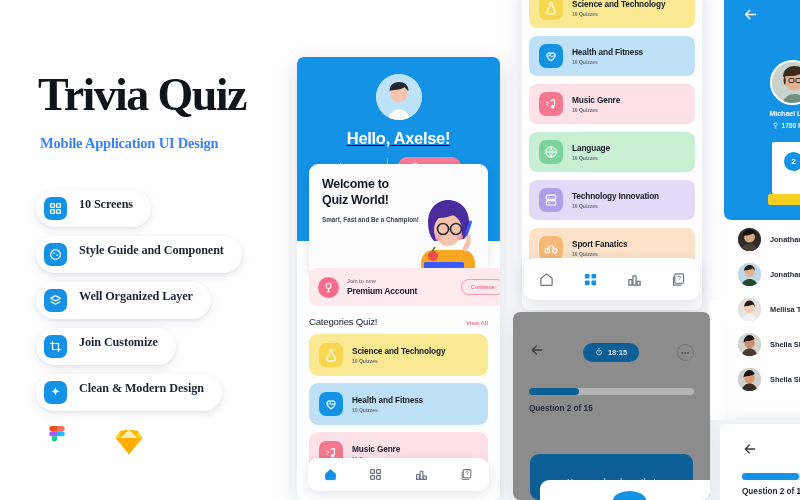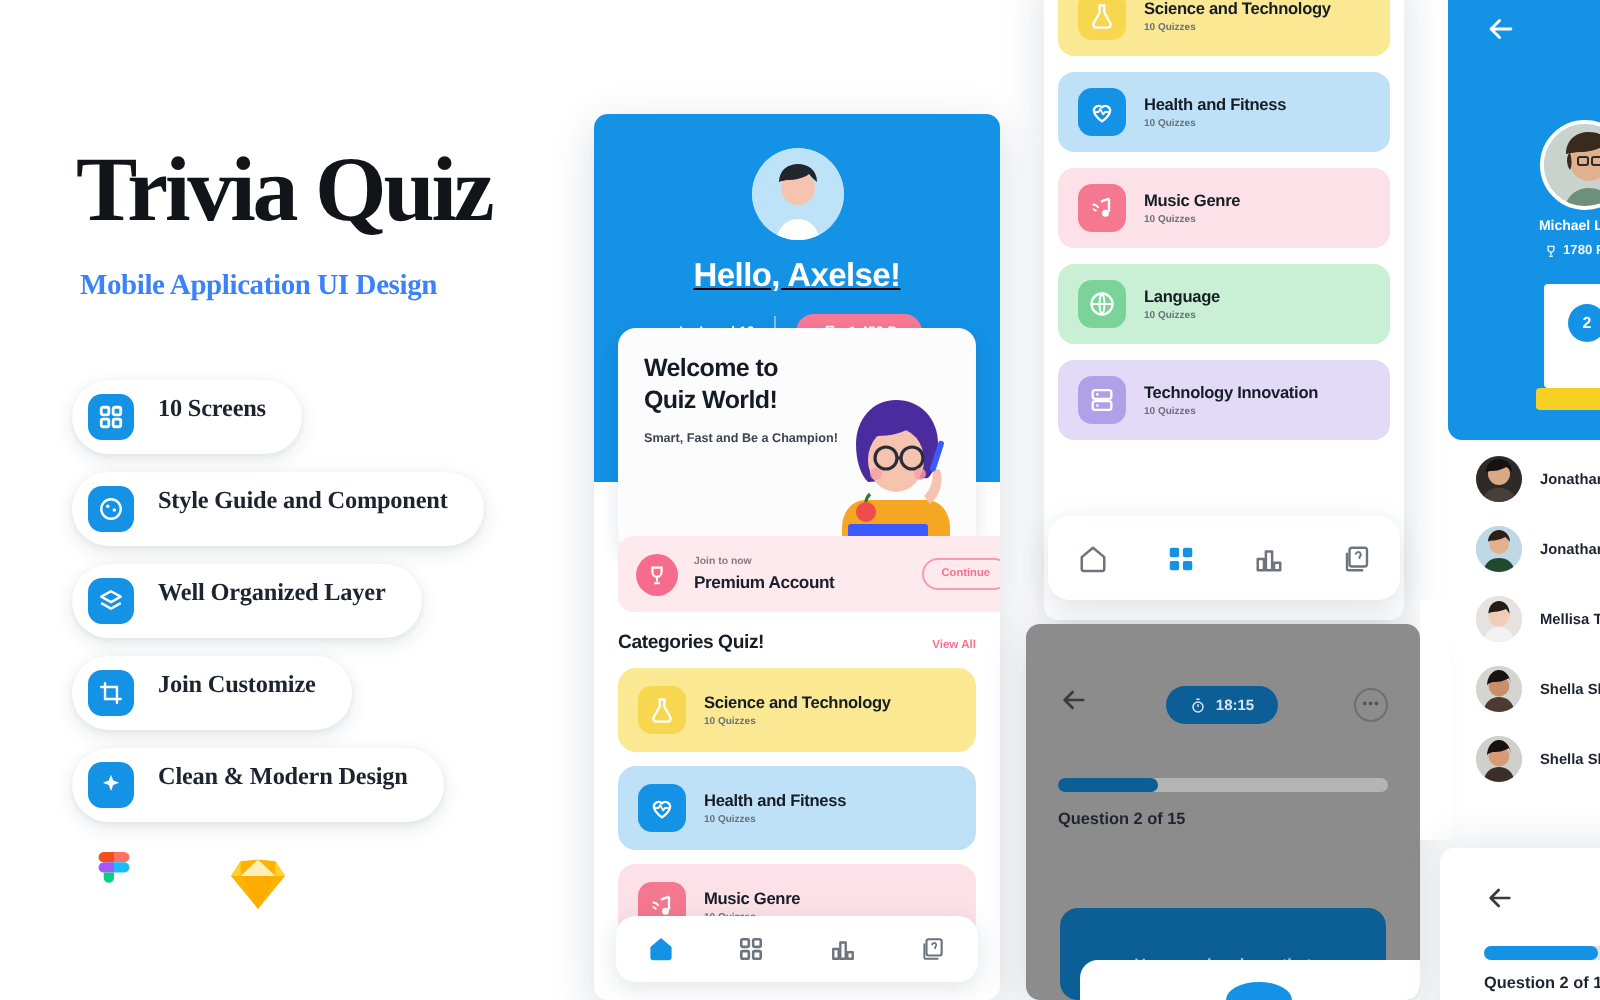--- a/index.html
+++ b/index.html
@@ -86,21 +86,21 @@
   .premium-txt-lg{font-size:8.6px;color:#1a2029;font-weight:bold;letter-spacing:-0.2px;margin-top:2px;}
   .continue-btn{
     margin-left:auto;border:1px solid #F79BAF;border-radius:11px;
     padding:4px 9px;font-size:5.6px;color:#F5718E;font-weight:bold;background:transparent;
   }
 
   .cat-head{
     position:absolute;left:12px;top:259px;width:179px;
     display:flex;align-items:baseline;justify-content:space-between;
   }
-  .cat-title{font-size:9.6px;font-weight:bold;color:#171d26;letter-spacing:-0.2px;}
+  .cat-title{font-size:9.6px;font-weight:normal;color:#171d26;letter-spacing:-0.2px;}
   .cat-viewall{font-size:5.8px;font-weight:bold;color:#F7718F;}
 
   .cat-list{position:absolute;left:12px;top:277px;width:179px;}
   .cat-card{
     height:42px;border-radius:9px;margin-bottom:7px;
     display:flex;align-items:center;gap:9px;padding:0 10px;
   }
   .cat-ico{
     width:24px;height:24px;border-radius:7px;flex:0 0 auto;
     display:flex;align-items:center;justify-content:center;
@@ -491,20 +491,33 @@
             <circle cx="8" cy="7.2" r="1.1" fill="#fff" stroke="none"></circle>
             <circle cx="8" cy="16.7" r="1.1" fill="#fff" stroke="none"></circle>
           </svg>
       </span>
       <span>
         <span class="cat-name" style="display:block">Technology Innovation</span>
         <span class="cat-sub" style="display:block">10 Quizzes</span>
       </span>
     </div>
 
+    <div class="cat-card" style="background:#FBE2C8">
+      <span class="cat-ico" style="background:#F5B877">
+        <svg viewBox="0 0 24 24" fill="none" stroke="#fff" stroke-width="1.9">
+            <circle cx="5.5" cy="16.5" r="4"></circle>
+            <circle cx="18.5" cy="16.5" r="4"></circle>
+            <path d="M5.5 16.5l4.5-8h5l3.5 8M10 8.5h5.5"></path>
+          </svg>
+      </span>
+      <span>
+        <span class="cat-name" style="display:block">Sport Fanatics</span>
+        <span class="cat-sub" style="display:block">10 Quizzes</span>
+      </span>
+    </div>
   </div>
 
   <div class="tabbar2">
     <span>
       <svg viewBox="0 0 24 24" fill="none" stroke="#6E747E" stroke-width="2" stroke-linejoin="round">
           <path d="M3 10.5L12 3l9 7.5V20a1.5 1.5 0 01-1.5 1.5h-15A1.5 1.5 0 013 20z"></path>
         </svg>
     </span>
     <span>
       <svg viewBox="0 0 24 24" fill="#1492E6">

